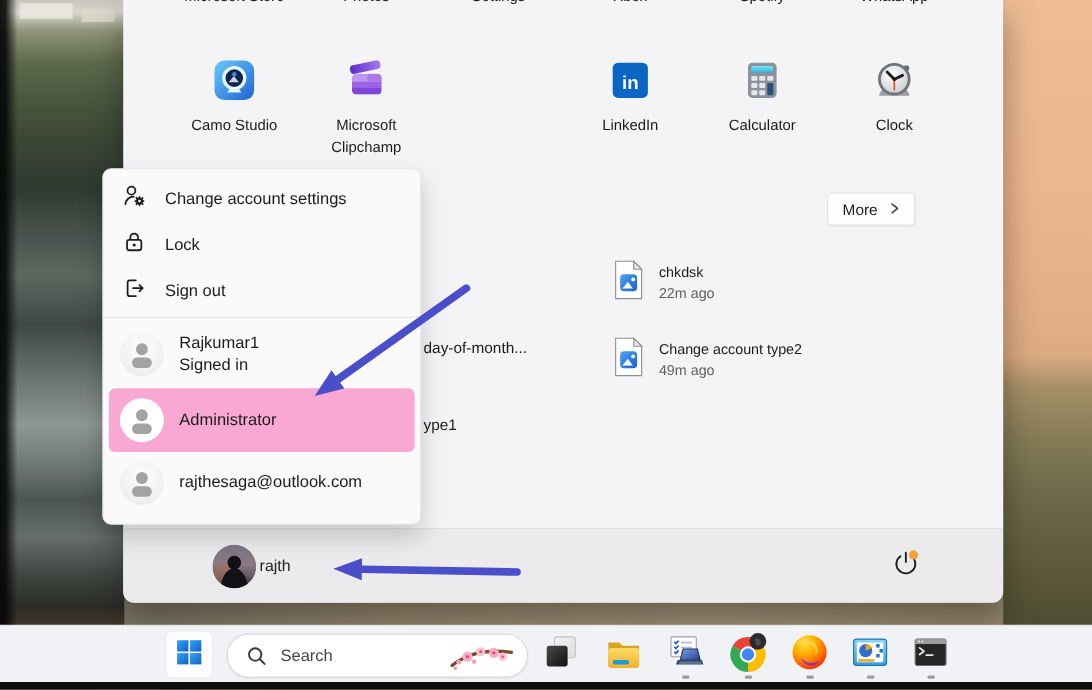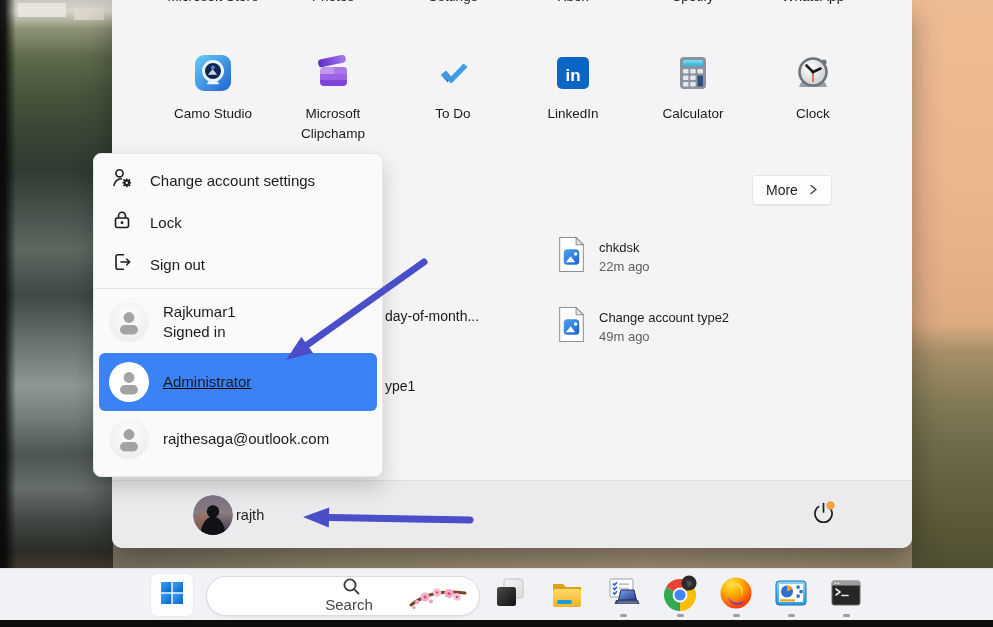--- a/index.html
+++ b/index.html
@@ -57,39 +57,39 @@
   .flyout { position:absolute; left:93px; top:153px; width:290px; height:324px;
     background:#fafafa; border:1px solid #e7e7e7; border-radius:8px;
     box-shadow:0 10px 22px rgba(0,0,0,.18); padding-top:5px; z-index:20; }
   .fly-action { height:42px; display:flex; align-items:center; gap:17px; padding-left:17px; }
   .fly-action .albl { font-size:15px; color:#1b1b1b; }
   .fly-divider { height:1px; background:#e6e6e6; margin:3px 0 2px 0; }
   .fly-acct { display:flex; align-items:center; gap:14px; padding-left:15px; }
   .fly-acct .aname { font-size:15px; color:#1b1b1b; line-height:1.35; }
   .fly-acct .astatus { font-size:15px; color:#1b1b1b; }
   .acct-1 { height:62px; }
-  .acct-2 { height:58px; margin:0 5px; background:#3b82f6; border-radius:6px; padding-left:10px;text-decoration:underline; }
+  .acct-2 { height:58px; margin:0 5px; background:#f9a8d4; border-radius:6px; padding-left:10px; }
   .acct-3 { height:56px; }
   .p-avatar { width:40px; height:40px; border-radius:50%;
     background:radial-gradient(circle at 50% 35%, #fdfdfd, #ececec 85%);
     display:flex; align-items:center; justify-content:center; }
   .p-avatar.white { background:#ffffff; }
 
   
   .arrows { position:absolute; inset:0; z-index:40; pointer-events:none; }
 
   
   .taskbar { position:absolute; left:0; top:568px; width:993px; height:52px;
     background:#f0f2f5; border-top:1px solid rgba(0,0,0,.06); z-index:30; }
   .start-btn { position:absolute; left:151px; top:5px; width:42px; height:42px;
     background:#fcfdfe; border-radius:6px; display:flex; align-items:center; justify-content:center;
     box-shadow:0 0 0 1px rgba(0,0,0,.03); }
   .search-pill { position:absolute; left:206px; top:7px; width:274px; height:40px;
     background:#ffffff; border:1px solid #dadade; border-radius:21px;
-    display:flex; align-items:center; box-shadow:0 1px 2px rgba(0,0,0,.07);flex-direction:column; }
+    display:flex; align-items:center; box-shadow:0 1px 2px rgba(0,0,0,.07); }
   .search-pill .s-txt { font-size:15px; color:#454545; margin-left:12px; }
   .search-pill .mag { margin-left:17px; display:flex; }
   .blossom { position:absolute; right:10px; top:7px; }
   .tb-btn { position:absolute; top:4px; width:44px; height:44px;
     display:flex; align-items:center; justify-content:center; border-radius:5px; }
   .tb-dot { position:absolute; top:45px; width:7px; height:3px; border-radius:2px; background:#9b9da1; }
   .bottom-strip { position:absolute; left:0; top:620px; width:993px; height:7px; background:#0d0d0d; }
 </style>
 </head>
 <body>
@@ -149,29 +149,20 @@
             <rect x="6" y="20" width="27" height="6" fill="#9a63e3"></rect>
             <rect x="6" y="26" width="27" height="6" fill="#7f45da"></rect>
             <rect x="20" y="13" width="13" height="7" fill="#aa79e8"></rect>
           </g>
           <rect x="4" y="3" width="28" height="8" rx="3.5" fill="url(#clipG)" transform="rotate(-12 18 7)"></rect>
         </svg>
       </div>
       <div class="lbl">Microsoft Clipchamp</div>
     </div>
 
-    <div class="app-tile" style="left:281px">
-      <div class="ic">
-        <svg width="38" height="38" viewBox="0 0 38 38">
-          <path d="M7 21 L12 16.8 L17 22.5 L13.8 28.5 Z" fill="#2668b2"></path>
-          <path d="M12 16.8 L17 22.5 L29.5 9.5 L33.5 13 L17.5 29.5 L7 21 Z" fill="#3f9bea"></path>
-        </svg>
-      </div>
-      <div class="lbl">To Do</div>
-    </div>
 
     <div class="app-tile" style="left:401px">
       <div class="ic">
         <svg width="38" height="38" viewBox="0 0 38 38">
           <rect x="3" y="3" width="32" height="32" rx="5" fill="#0a66c2"></rect>
           <text x="19" y="26.5" text-anchor="middle" font-family="Liberation Sans, sans-serif" font-size="17" font-weight="bold" fill="#ffffff">in</text>
         </svg>
       </div>
       <div class="lbl">LinkedIn</div>
     </div>

